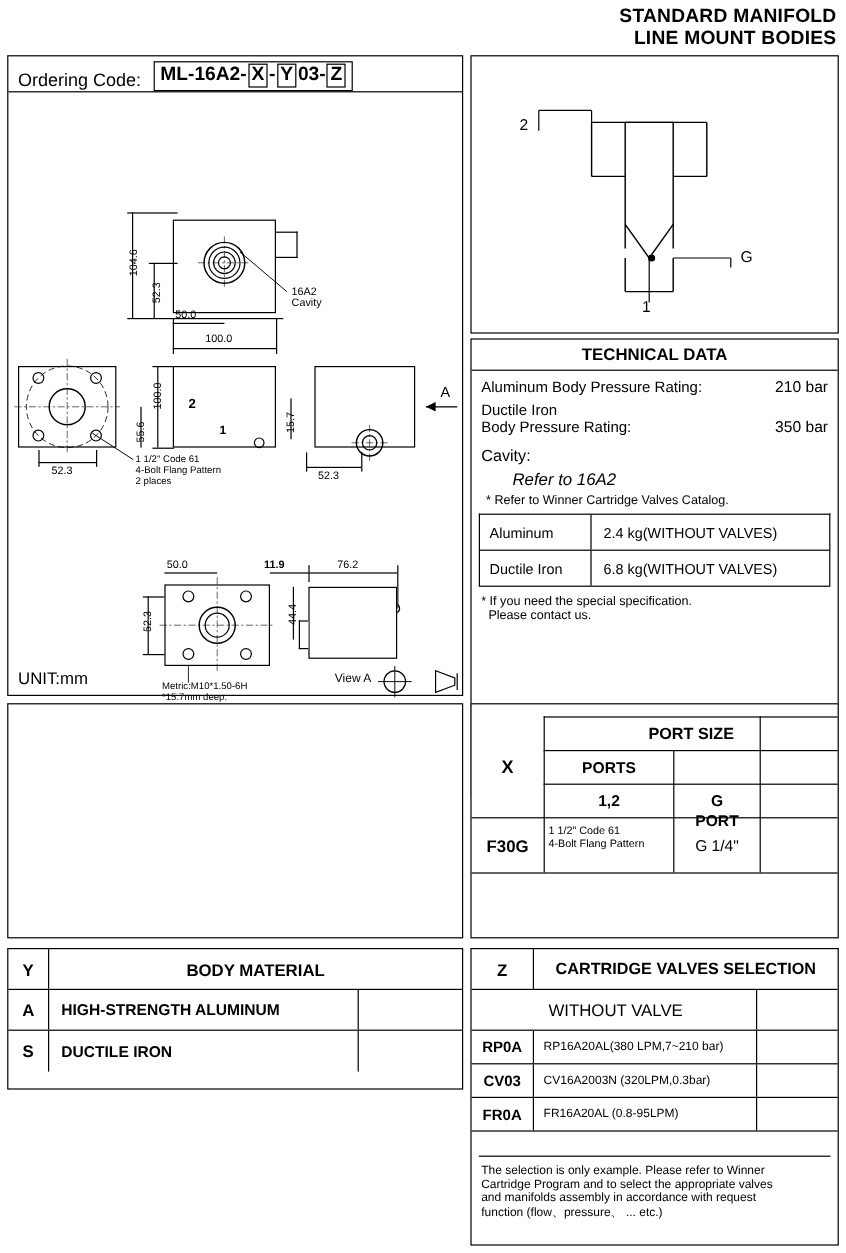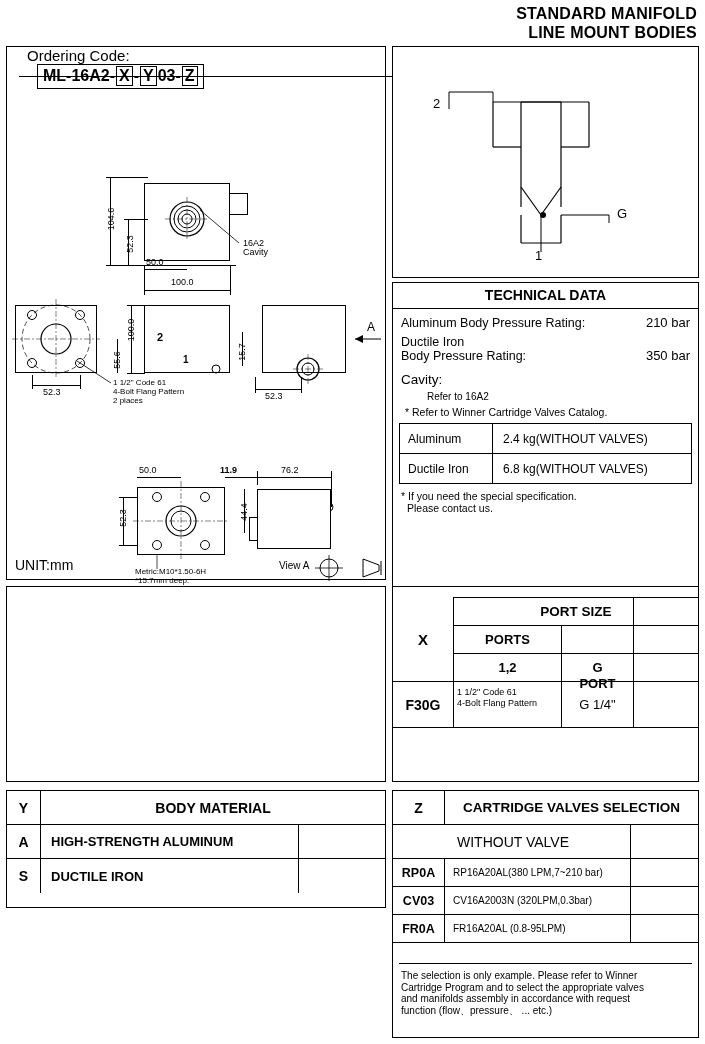--- a/index.html
+++ b/index.html
@@ -26,23 +26,23 @@
     line-height: 19px;
     letter-spacing: 0.2px;
   }
 
   
   .box { position: absolute; border: 1.5px solid #000; background: #fff; }
 
   
   #ordering-panel { left: 6px; top: 46px; width: 380px; height: 534px; }
   .order-row {
-    position: absolute; left: 12px; top: 0; width: 100%; height: 30px;
+    position: absolute; left: 0; top: 0; width: 100%; height: 30px;
     border-bottom: 1.5px solid #000;
-    display: flex; align-items: flex-start; padding-left: 8px; flex-direction: column;
+    display: flex; align-items: flex-end; padding-left: 8px;
   }
   .order-label { font-size: 15px; }
   .order-code {
     margin-left: 10px;
     border: 1.5px solid #000;
     padding: 1px 5px 2px 5px;
     font-size: 16px; font-weight: bold;
     display: flex; align-items: center; gap: 1px;
   }
   .code-letter { border: 1px solid #000; padding: 0 2px; font-weight: bold; }
@@ -67,21 +67,21 @@
     text-align: center; font-weight: bold; font-size: 14px;
     padding: 4px 0 5px 0; border-bottom: 1.5px solid #000;
   }
   .tech-row {
     display: flex; justify-content: space-between; align-items: center;
     font-size: 12.5px; padding: 4px 8px 3px 8px;
   }
   .tech-row .val { font-size: 13px; white-space: nowrap; }
   .tech-big { font-size: 15px; }
   .cavity-label { font-size: 13.5px; padding: 6px 8px 2px 8px; }
-  .cavity-val { font-size: 10px; padding: 2px 8px 4px 34px; }
+  .cavity-val { font-size: 14px; padding: 2px 8px 4px 34px; font-style: italic; }
   .cavity-note { font-size: 10.5px; padding: 0 8px 5px 12px; }
   .wt-table { margin: 0 6px; border: 1px solid #000; border-bottom: none; }
   .wt-row { display: flex; border-bottom: 1px solid #000; height: 30px; align-items: center; }
   .wt-c1 { width: 92px; padding-left: 8px; font-size: 12px; }
   .wt-c2 { flex: 1; border-left: 1px solid #000; padding-left: 10px; font-size: 12px; height: 100%; display: flex; align-items: center; }
   .tech-foot { font-size: 10.5px; line-height: 12px; padding: 6px 8px 0 8px; }
 
   
   #blank-panel { left: 6px; top: 586px; width: 380px; height: 196px; }
 

